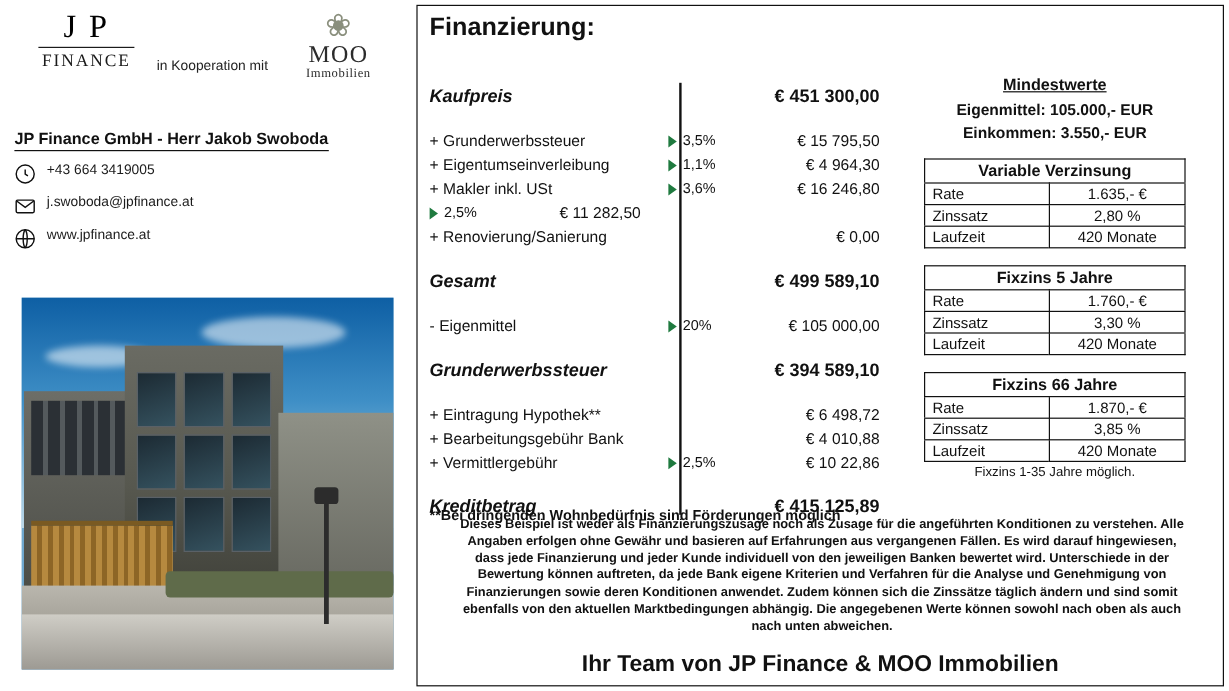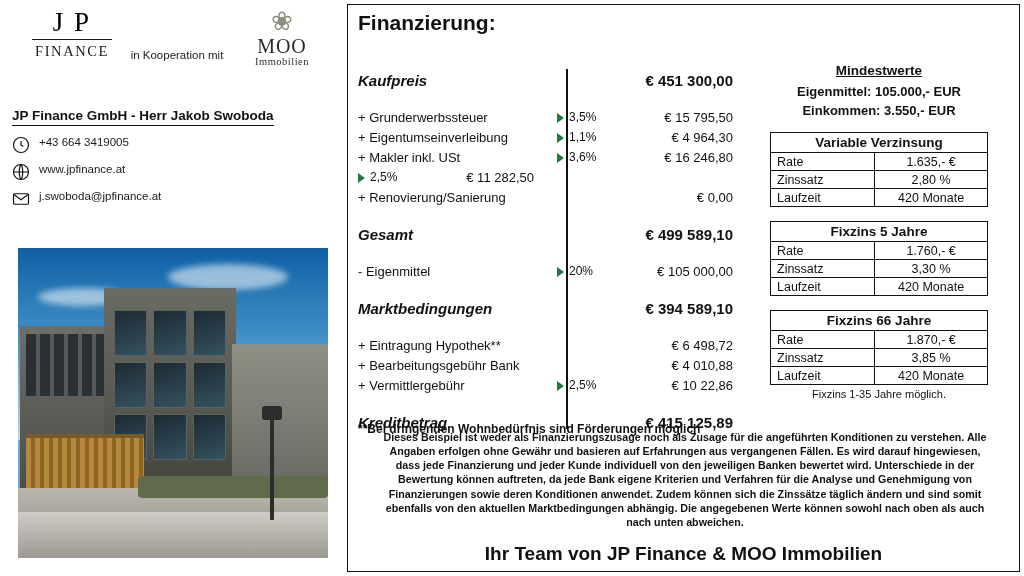--- a/index.html
+++ b/index.html
@@ -362,34 +362,34 @@
           <svg width="18" height="18" viewBox="0 0 24 24" fill="none" stroke="currentColor" stroke-width="1.6">
             <circle cx="12" cy="12" r="10"></circle>
               <path d="M12 7v5l3 2"></path>
           </svg>
         </span>
         <span>+43 664 3419005</span>
       </div>
       <div class="contact-item">
         <span class="c-icon">
           <svg width="18" height="18" viewBox="0 0 24 24" fill="none" stroke="currentColor" stroke-width="1.6">
+            <rect x="2" y="5" width="20" height="14" rx="1.5"></rect>
+              <path d="M2.5 6l9.5 7 9.5-7"></path>
+          </svg>
+        </span>
+        <span>j.swoboda@jpfinance.at</span>
+      </div>
+      <div class="contact-item">
+        <span class="c-icon">
+          <svg width="18" height="18" viewBox="0 0 24 24" fill="none" stroke="currentColor" stroke-width="1.6">
             <circle cx="12" cy="12" r="10"></circle>
               <path d="M2 12h20M12 2c3 3.5 3 16.5 0 20M12 2c-3 3.5-3 16.5 0 20"></path>
           </svg>
         </span>
         <span>www.jpfinance.at</span>
-      </div>
-      <div class="contact-item">
-        <span class="c-icon">
-          <svg width="18" height="18" viewBox="0 0 24 24" fill="none" stroke="currentColor" stroke-width="1.6">
-            <rect x="2" y="5" width="20" height="14" rx="1.5"></rect>
-              <path d="M2.5 6l9.5 7 9.5-7"></path>
-          </svg>
-        </span>
-        <span>j.swoboda@jpfinance.at</span>
       </div>
     </div>
 
     <div class="photo">
       <div class="sky"></div>
       <div class="cloud" style="left:150px;top:16px;width:120px;height:26px;"></div>
       <div class="cloud" style="left:20px;top:40px;width:90px;height:18px;"></div>
       <div class="bldg-left"></div>
       <div class="bldg-mid"></div>
       <div class="win-grid">
@@ -459,21 +459,21 @@
           <div class="r-amt bold">€ 499 589,10</div>
         </div>
         <div class="spacer14"></div>
         <div class="row">
           <div class="r-label">- Eigenmittel</div>
           <div class="r-pct has-mark">20%</div>
           <div class="r-amt">€ 105 000,00</div>
         </div>
         <div class="spacer14"></div>
         <div class="row big">
-          <div class="r-label bold">Marktbedingungen</div>
+          <div class="r-label bold">Grunderwerbssteuer</div>
           <div class="r-pct"></div>
           <div class="r-amt bold">€ 394 589,10</div>
         </div>
         <div class="spacer14"></div>
         <div class="row">
           <div class="r-label">+ Eintragung Hypothek**</div>
           <div class="r-pct"></div>
           <div class="r-amt">€ 6 498,72</div>
         </div>
         <div class="row">

